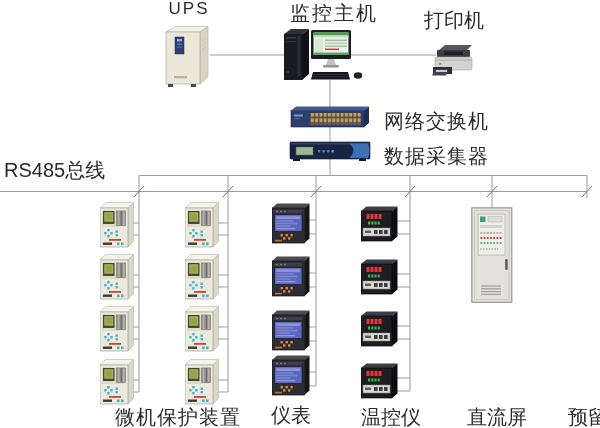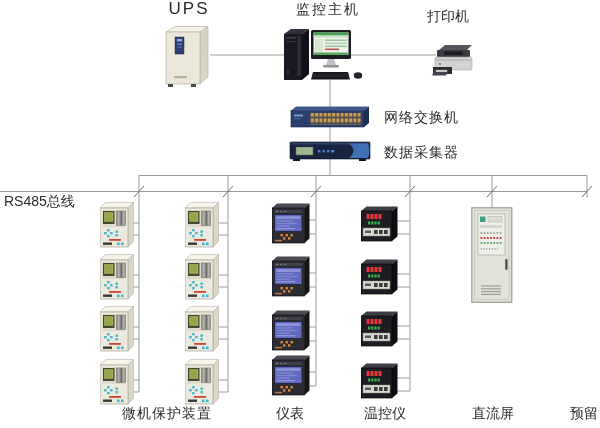--- a/index.html
+++ b/index.html
@@ -1,18 +1,18 @@
 <!DOCTYPE html>
 <html><head>
 <meta charset="utf-8">
 <style>
   html,body{margin:0;padding:0;background:#fff;}
   .stage{position:relative;width:600px;height:428px;background:#ffffff;overflow:hidden;
          font-family:"Liberation Sans",sans-serif;padding-left:8px;}
-  .lbl{position:absolute;color:#2b2b2b;font-size:14px;line-height:1.1;white-space:nowrap;}
+  .lbl{position:absolute;color:#2b2b2b;font-size:20px;line-height:1.1;white-space:nowrap;}
   .lbl.center{text-align:center;}
   .canvas{position:absolute;left:0;top:0;}
 </style>
 </head>
 <body>
 
 <div class="stage">
 
   <svg class="canvas" width="600" height="428" viewBox="0 0 600 428">
     <defs>
@@ -267,20 +267,20 @@
     <use href="#sym-temp" x="361" y="363" width="37" height="37"></use>
 
     <use href="#sym-dcpanel" x="471" y="207" width="42" height="96"></use>
   </svg>
 
   <div class="lbl center" style="left:157px;top:0px;width:64px;font-size:17px;letter-spacing:2px;">UPS</div>
   <div class="lbl center" style="left:290px;top:2px;width:76px;letter-spacing:2px;">监控主机</div>
   <div class="lbl center" style="left:424px;top:9px;width:48px;">打印机</div>
   <div class="lbl" style="left:384px;top:110px;letter-spacing:1px;">网络交换机</div>
   <div class="lbl" style="left:384px;top:145px;letter-spacing:1px;">数据采集器</div>
-  <div class="lbl" style="left:4px;top:159px;margin-top:35px;">RS485总线</div>
+  <div class="lbl" style="left:4px;top:159px;">RS485总线</div>
   <div class="lbl center" style="left:115px;top:406px;width:104px;letter-spacing:1px;">微机保护装置</div>
-  <div class="lbl center" style="left:271px;top:406px;width:38px;">仪表</div>
+  <div class="lbl center" style="left:271px;top:406px;width:38px;font-family:Liberation Mono, monospace;">仪表</div>
   <div class="lbl center" style="left:361px;top:406px;width:48px;">温控仪</div>
   <div class="lbl center" style="left:467px;top:406px;width:52px;font-family:Liberation Serif, serif;">直流屏</div>
   <div class="lbl center" style="left:568px;top:406px;width:32px;text-align:center;">预留</div>
 
 </div>
 
 </body></html>

